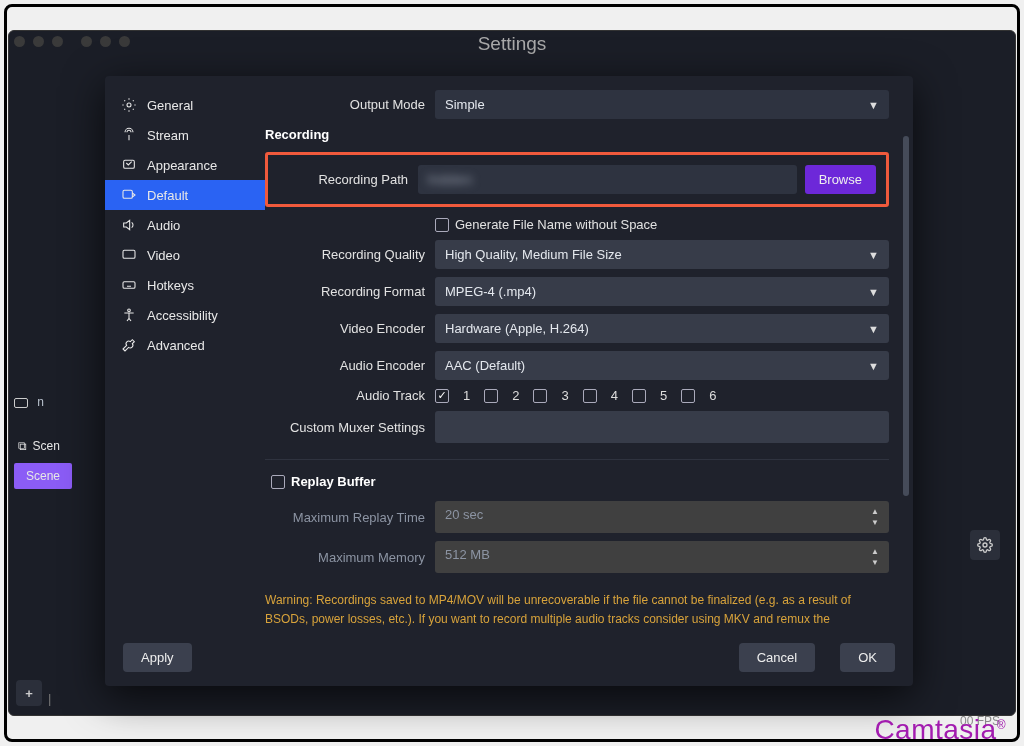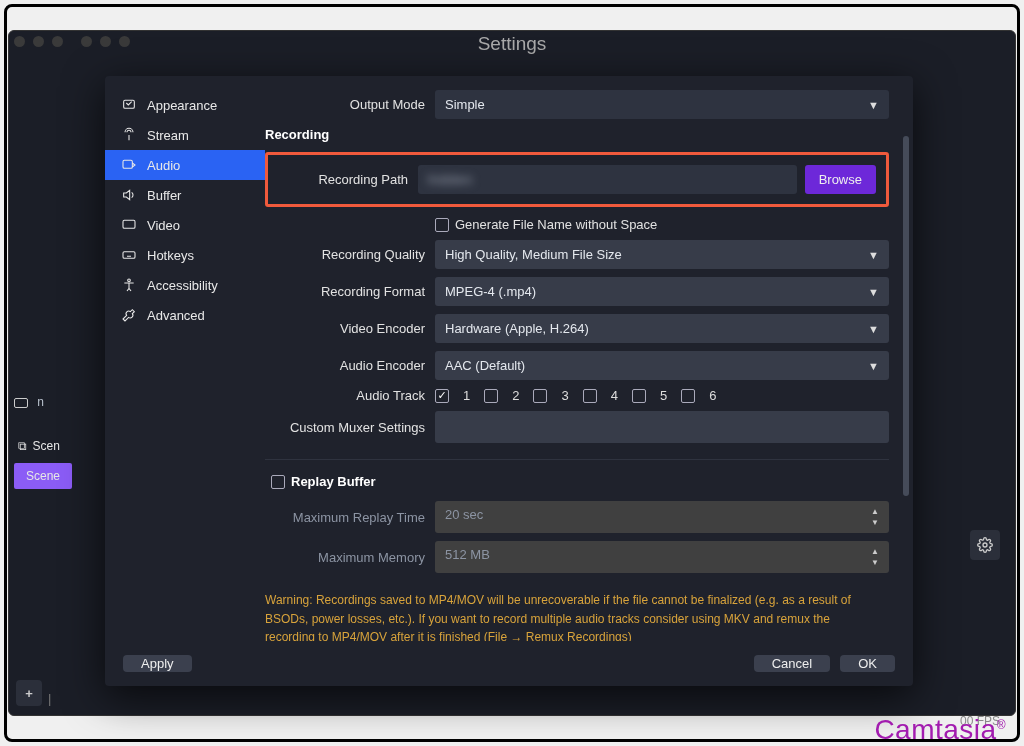--- a/index.html
+++ b/index.html
@@ -212,23 +212,23 @@
 }
 .spinbox .stepper{display:flex;flex-direction:column;gap:2px;font-size:8px;color:#ccc;}
 .warning{
   color:#d8a33b;font-size:12px;line-height:1.55;margin-top:18px;
   padding-right:10px;
 }
 .footer{
   display:flex;justify-content:space-between;padding:14px 18px;
 }
 .btn{
-  background:#3b404e;color:#eee;border:none;padding:1px 18px;border-radius:4px;font-size:13px;cursor:pointer;
-}
-.footer .right{display:flex;gap:10px;}
+  background:#3b404e;color:#eee;border:none;padding:7px 18px;border-radius:4px;font-size:13px;cursor:pointer;
+}
+.footer .right{display:flex;gap:25px;}
 .blurred{
   filter:blur(4px);color:#a8afbc;letter-spacing:1px;
 }
 .scrollbar{
   position:absolute;right:4px;top:60px;width:6px;height:360px;background:#454b59;border-radius:3px;
 }
 </style>
 </head>
 <body>
 
@@ -264,53 +264,62 @@
 </div>
 <div class="bg-fps">00 FPS</div>
 
 <div class="dialog">
   <div class="dialog-body">
 
     <div class="side">
       <div class="side-item">
         <span class="ic">
             <svg viewBox="0 0 24 24">
-              <rect x="4" y="5" width="16" height="12" rx="2"></rect>
-              <path d="M8 9l3 3 5-5"></path>
-            </svg>
-          </span>
-        <span>Appearance</span>
+              <circle cx="12" cy="12" r="3"></circle>
+              <path d="M12 2v2M12 20v2M4.9 4.9l1.4 1.4M17.7 17.7l1.4 1.4M2 12h2M20 12h2M4.9 19.1l1.4-1.4M17.7 6.3l1.4-1.4"></path>
+            </svg>
+          </span>
+        <span>General</span>
       </div>
       <div class="side-item">
         <span class="ic">
             <svg viewBox="0 0 24 24">
               <path d="M12 20v-8"></path>
               <path d="M6 8a6 6 0 0 1 12 0"></path>
               <path d="M9 8a3 3 0 0 1 6 0"></path>
             </svg>
           </span>
         <span>Stream</span>
       </div>
+      <div class="side-item">
+        <span class="ic">
+            <svg viewBox="0 0 24 24">
+              <rect x="4" y="5" width="16" height="12" rx="2"></rect>
+              <path d="M8 9l3 3 5-5"></path>
+            </svg>
+          </span>
+        <span>Appearance</span>
+      </div>
       <div class="side-item active">
         <span class="ic">
             <svg viewBox="0 0 24 24">
               <rect x="3" y="5" width="14" height="12" rx="2"></rect>
               <path d="M17 9l4 3-4 3"></path>
             </svg>
           </span>
-        <span>Audio</span>
+        <span>Default</span>
       </div>
       <div class="side-item">
         <span class="ic">
             <svg viewBox="0 0 24 24">
               <path d="M4 9v6h4l5 4V5L8 9H4z"></path>
               <path d="M16 8a5 5 0 0 1 0 8"></path>
             </svg>
           </span>
-        <span>Buffer</span>
+        <span>Audio</span>
       </div>
       <div class="side-item">
         <span class="ic">
             <svg viewBox="0 0 24 24">
               <rect x="3" y="5" width="18" height="12" rx="2"></rect>
             </svg>
           </span>
         <span>Video</span>
       </div>
       <div class="side-item">

